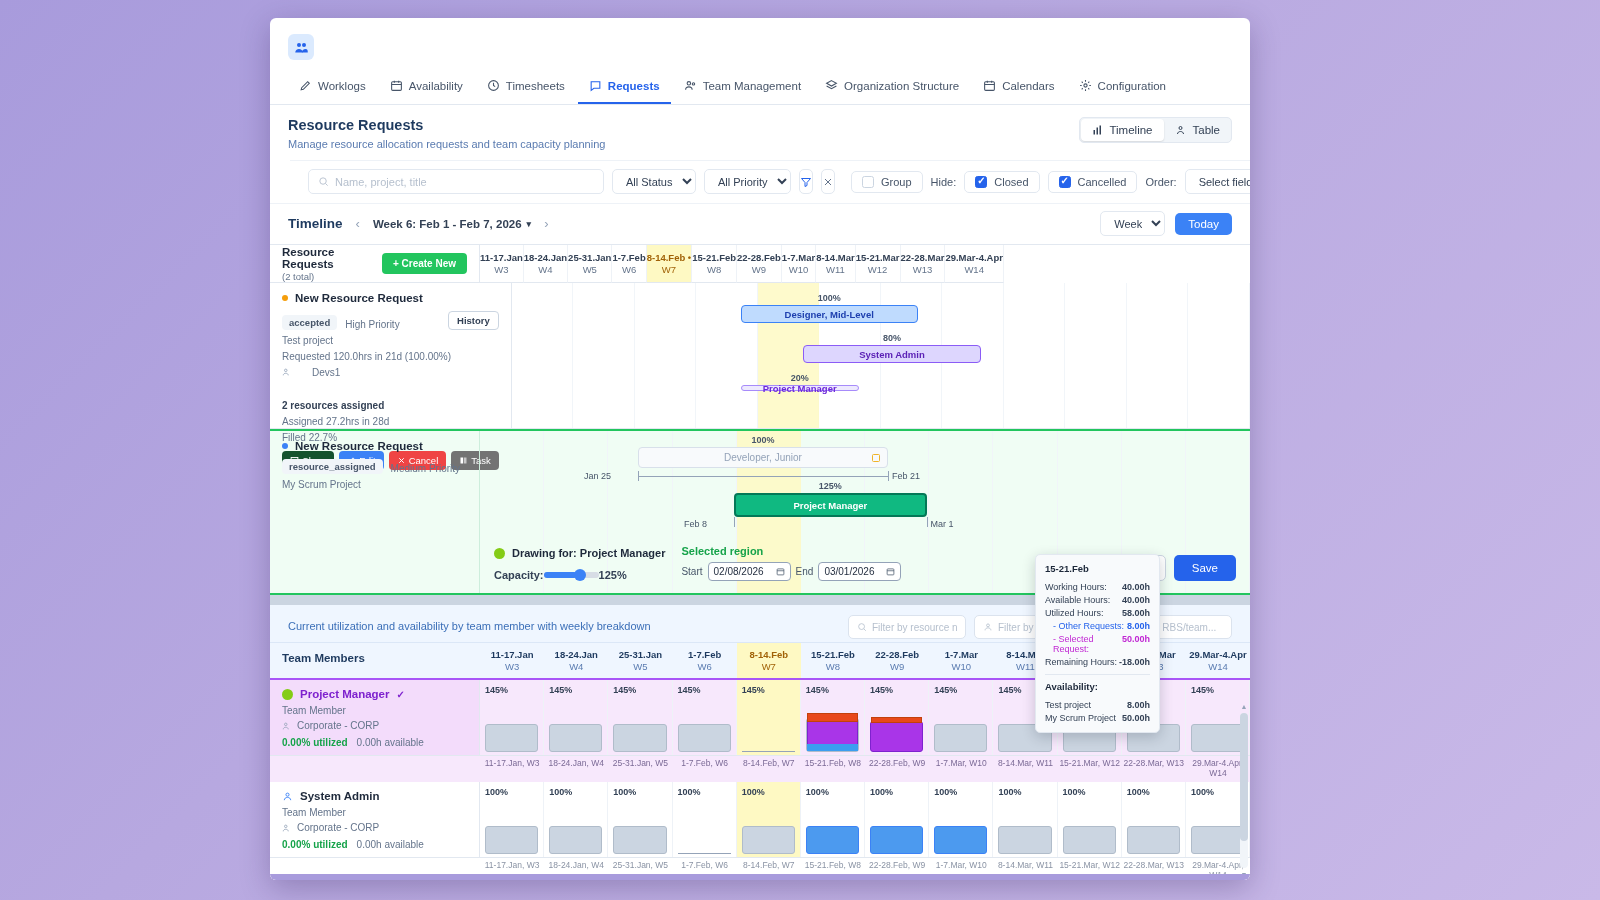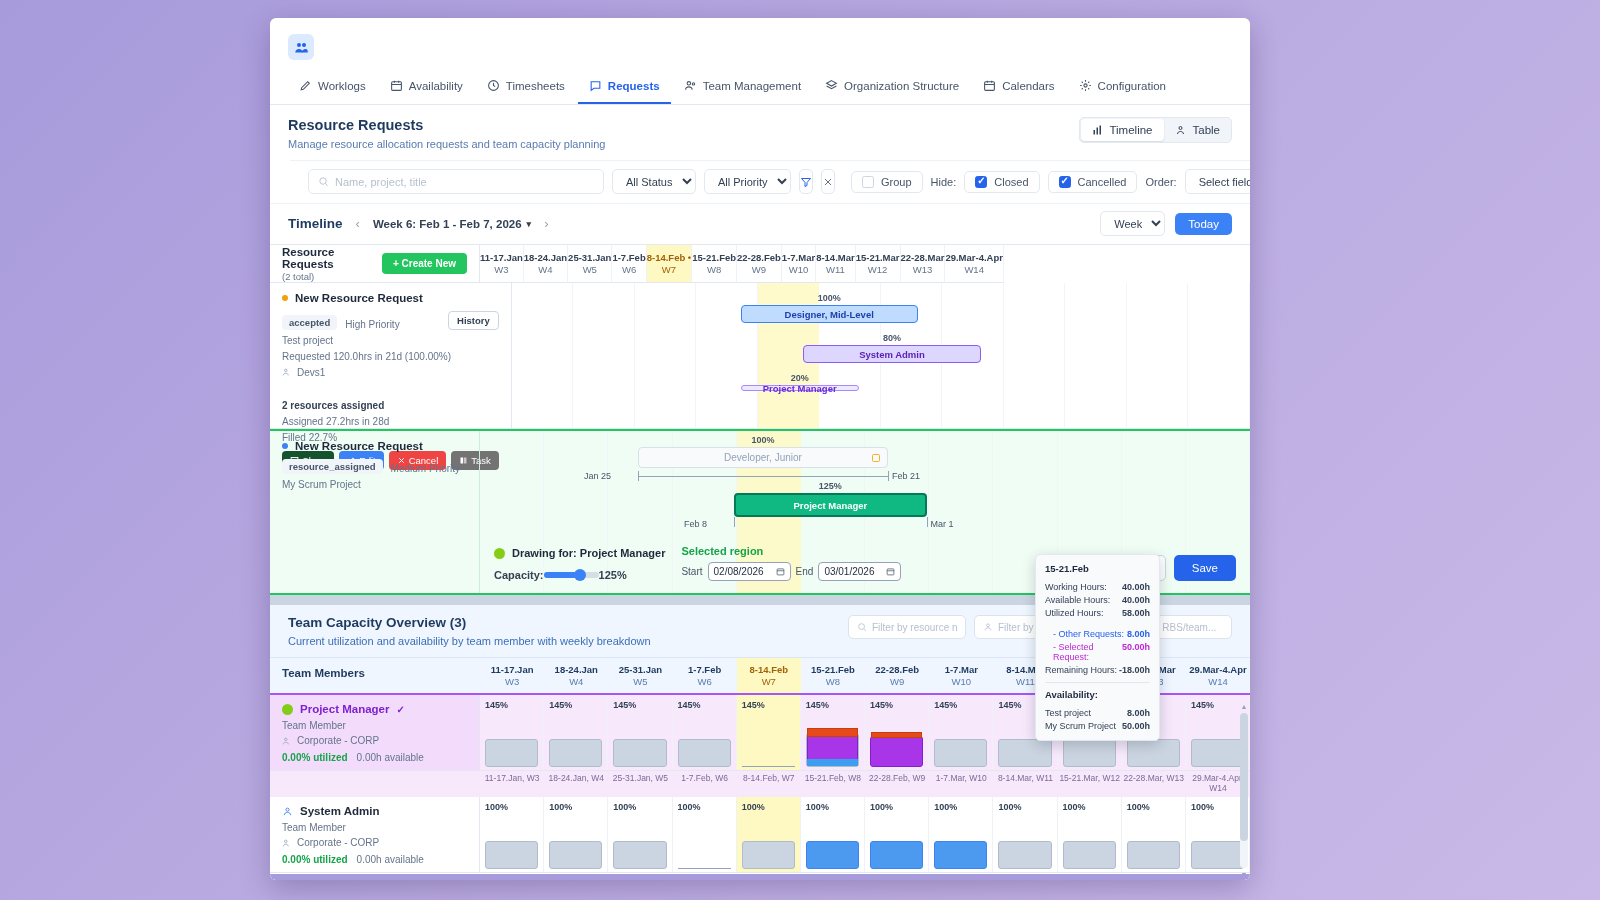--- a/index.html
+++ b/index.html
@@ -112,21 +112,21 @@
   .req.r2 { border-top: 2px solid #22c55e; border-bottom: 2px solid #22c55e; background: #f0fdf4; }
   .req-left { flex: 0 0 210px; padding: 9px 12px; border-right: 1px solid #e2e8f0; }
   .req-title { font-size: 11.5px; font-weight: bold; color: #1e293b; display: flex; align-items: center; gap: 7px; }
   .dot { width: 6px; height: 6px; border-radius: 50%; flex: 0 0 auto; }
   .req-meta { display: flex; align-items: flex-end; gap: 8px; margin-top: 7px; }
   .badge { background: #f1f5f9; color: #475569; font-size: 9.5px; font-weight: bold; padding: 2px 7px; border-radius: 4px; }
   .prio { font-size: 10px; color: #64748b; }
   .btn-hist { margin-left: auto; border: 1px solid #cbd5e1; border-radius: 4px; background: #fff; font-size: 9.5px; font-weight: bold; padding: 3px 8px; color: #334155; cursor: pointer; font-family: inherit; }
   .req-line { font-size: 10px; color: #64748b; margin-top: 5px; }
   .req-line.b { font-weight: bold; color: #334155; }
-  .req-line.ico { display: flex; align-items: flex-start; gap: 5px; }
+  .req-line.ico { display: flex; align-items: flex-start; gap: 20px; }
   .req-line.ico svg { width: 10px; height: 10px; }
   .req-actions { display: flex; gap: 5px; margin-top: 8px; }
   .ab { border: 0; border-radius: 4px; color: #fff; font-size: 9.5px; padding: 4px 8px; font-family: inherit; cursor: pointer; display: flex; align-items: center; gap: 3px; }
 
   .req-grid { flex: 1; position: relative; display: flex; }
   .req-grid .g-col { border-right: 1px solid #f1f5f9; }
   .curband { position: absolute; top: 0; bottom: 0; background: #fef9c3; opacity: .85; pointer-events: none; }
 
   .bar-wrap { position: absolute; }
   .bar-pct { position: absolute; top: -12px; width: 100%; text-align: center; font-size: 9px; font-weight: bold; color: #475569; }
@@ -163,21 +163,21 @@
 
   
   .tooltip {
     position: absolute; left: 765px; top: 536px; width: 125px;
     background: #f8fafc; border: 1px solid #e2e8f0; border-radius: 5px;
     box-shadow: 0 4px 14px rgba(15,23,42,.2); padding: 8px 9px; z-index: 40;
   }
   .tt-h { font-size: 9.5px; font-weight: bold; color: #1e293b; margin-bottom: 6px; }
   .tt-r { display: flex; justify-content: space-between; font-size: 9px; color: #334155; padding: 1.5px 0; }
   .tt-r .v { font-weight: bold; }
-  .tt-r.blue { color: #2563eb; margin-top: 8px; } .tt-r.blue .v { color: #2563eb; }
+  .tt-r.blue { color: #2563eb; } .tt-r.blue .v { color: #2563eb; }
   .tt-r.purple { color: #c026d3; } .tt-r.purple .v { color: #c026d3; }
   .tt-r.ind { padding-left: 8px; }
   .tt-sep { border-top: 1px solid #e2e8f0; margin: 6px 0; }
 
   
   .tc { border-top: 10px solid #cbd5e1; }
   .tc-head { background: #eff6ff; padding: 10px 18px 10px 18px; position: relative; }
   .tc-title { font-size: 13.5px; font-weight: bold; color: #1e3a5f; }
   .tc-sub { font-size: 11px; color: #3b6fb8; margin-top: 5px; }
   .tc-filters { position: absolute; right: 18px; top: 10px; display: flex; gap: 8px; }
@@ -617,21 +617,20 @@
             <button class="btn-cancel2">Cancel</button>
             <button class="btn-save">Save</button>
           </div>
         </div>
       </div>
     </div>
   </div>
 
   <div class="tc">
     <div class="tc-head">
-      <div class="tc-title">Team Capacity Overview (3)</div>
       <div class="tc-sub">Current utilization and availability by team member with weekly breakdown</div>
       <div class="tc-filters">
         <div class="tc-f">
           <svg viewBox="0 0 24 24" fill="none" stroke="#b6c0ce" stroke-width="2">
               <circle cx="11" cy="11" r="7"></circle>
               <path d="M16.5 16.5L21 21"></path>
             </svg>
           <span style="overflow:hidden;white-space:nowrap;">Filter by resource name...</span>
         </div>
         <div class="tc-f">

